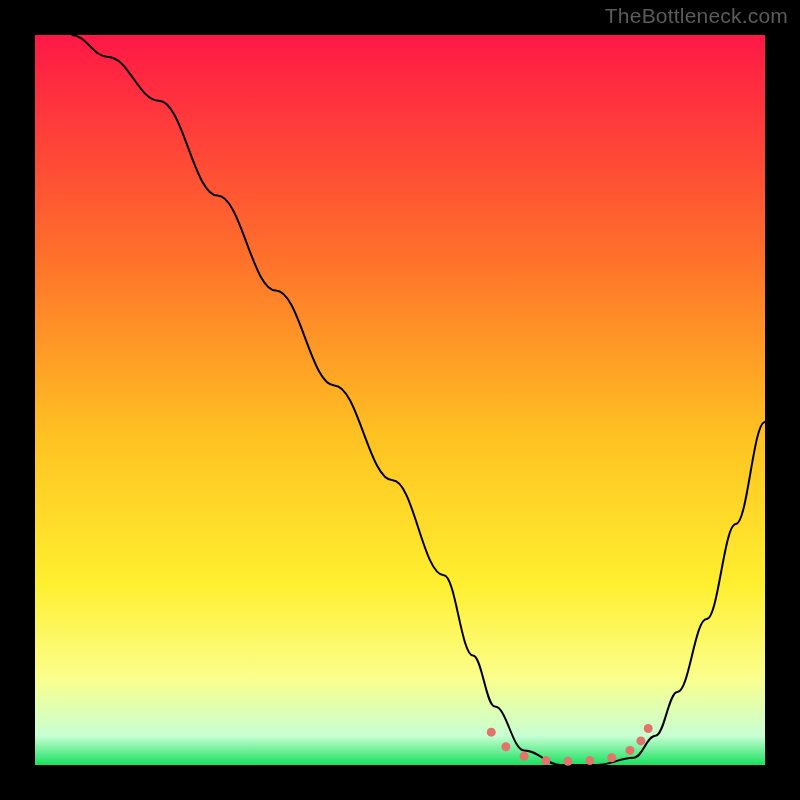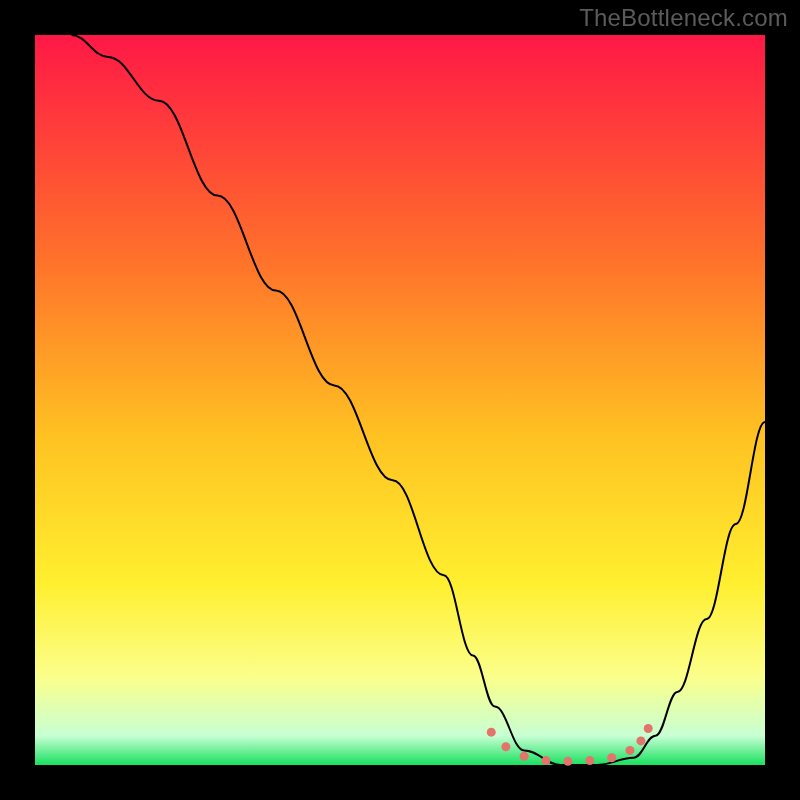--- a/index.html
+++ b/index.html
@@ -14,21 +14,21 @@
   .frame {
     position: relative;
     width: 800px;
     height: 800px;
     background: #000000;
   }
   .watermark {
     position: absolute;
     top: 4px;
     right: 12px;
-    font-size: 24px;
+    font-size: 21px;
     font-weight: 500;
     color: #5b5b5b;
     letter-spacing: 0.2px;
     z-index: 10;
   }
   svg.plot {
     position: absolute;
     left: 0;
     top: 0;
   }

